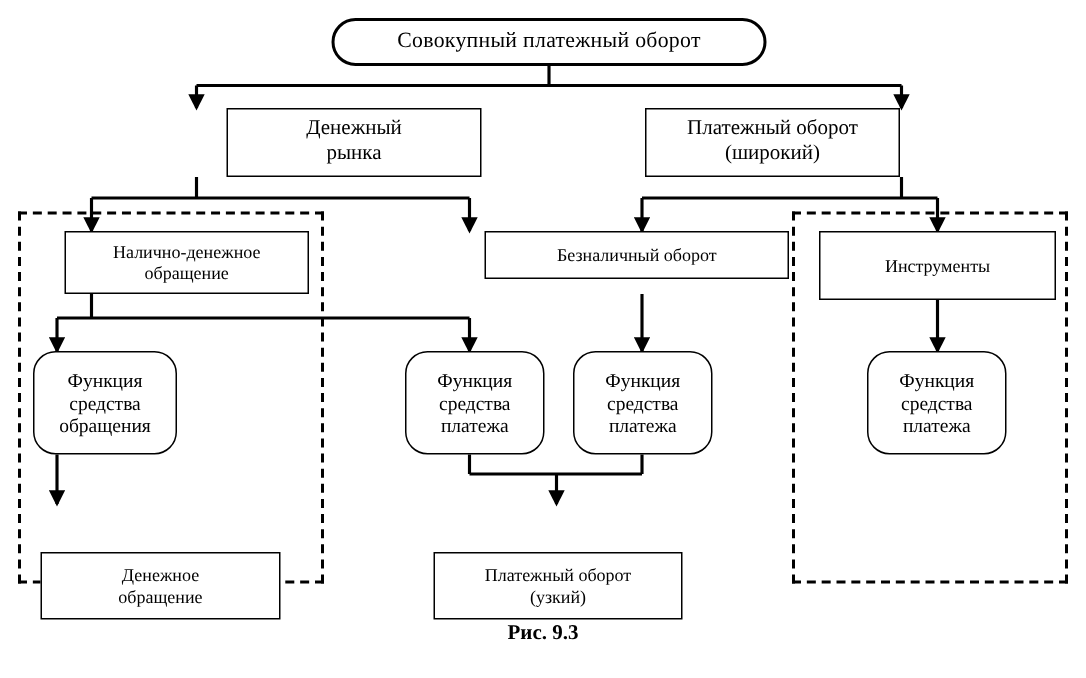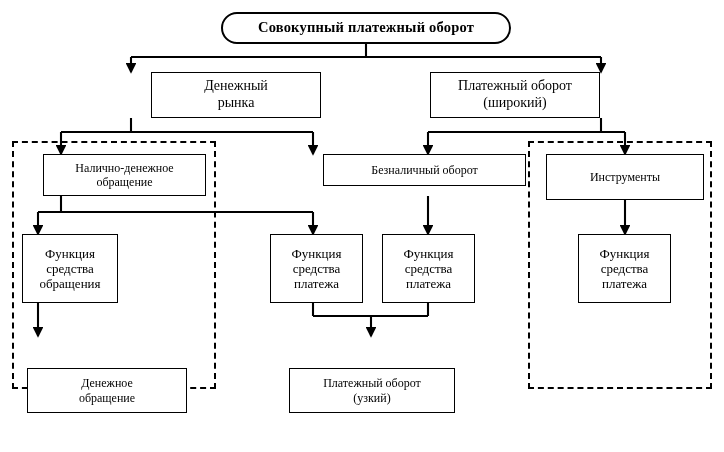--- a/index.html
+++ b/index.html
@@ -34,27 +34,27 @@
     justify-content: center;
     text-align: center;
     color: #000000;
     line-height: 1.18;
     z-index: 3;
   }
   .node .ln { display: block; white-space: nowrap; }
   .root {
     border-width: 2px;
     font-size: 14.5px;
-    font-weight: bold;
+    font-weight: normal;
     letter-spacing: 0.2px;
     border-radius: 16px;
   }
   .lvl2 { font-size: 14px; }
   .lvl3 { font-size: 12px; }
-  .fn   { font-size: 13px; }
+  .fn   { font-size: 13px; border-radius: 15px; }
   .term { font-size: 12px; margin-top: 32px; }
   .group {
     position: absolute;
     box-sizing: border-box;
     border: 2px dashed #000000;
     background: transparent;
     z-index: 1;
   }
   .caption {
     position: absolute;
@@ -169,14 +169,15 @@
   <div class="node term" style="left:27px; top:336px; width:160px; height:45px;">
     <span class="ln">Денежное</span>
     <span class="ln">обращение</span>
   </div>
 
   <div class="node term" style="left:289px; top:336px; width:166px; height:45px;">
     <span class="ln">Платежный оборот</span>
     <span class="ln">(узкий)</span>
   </div>
 
+  <div class="caption" style="left:302px; top:415px; width:120px;">Рис. 9.3</div>
 
 </div>
 
 </body></html>

